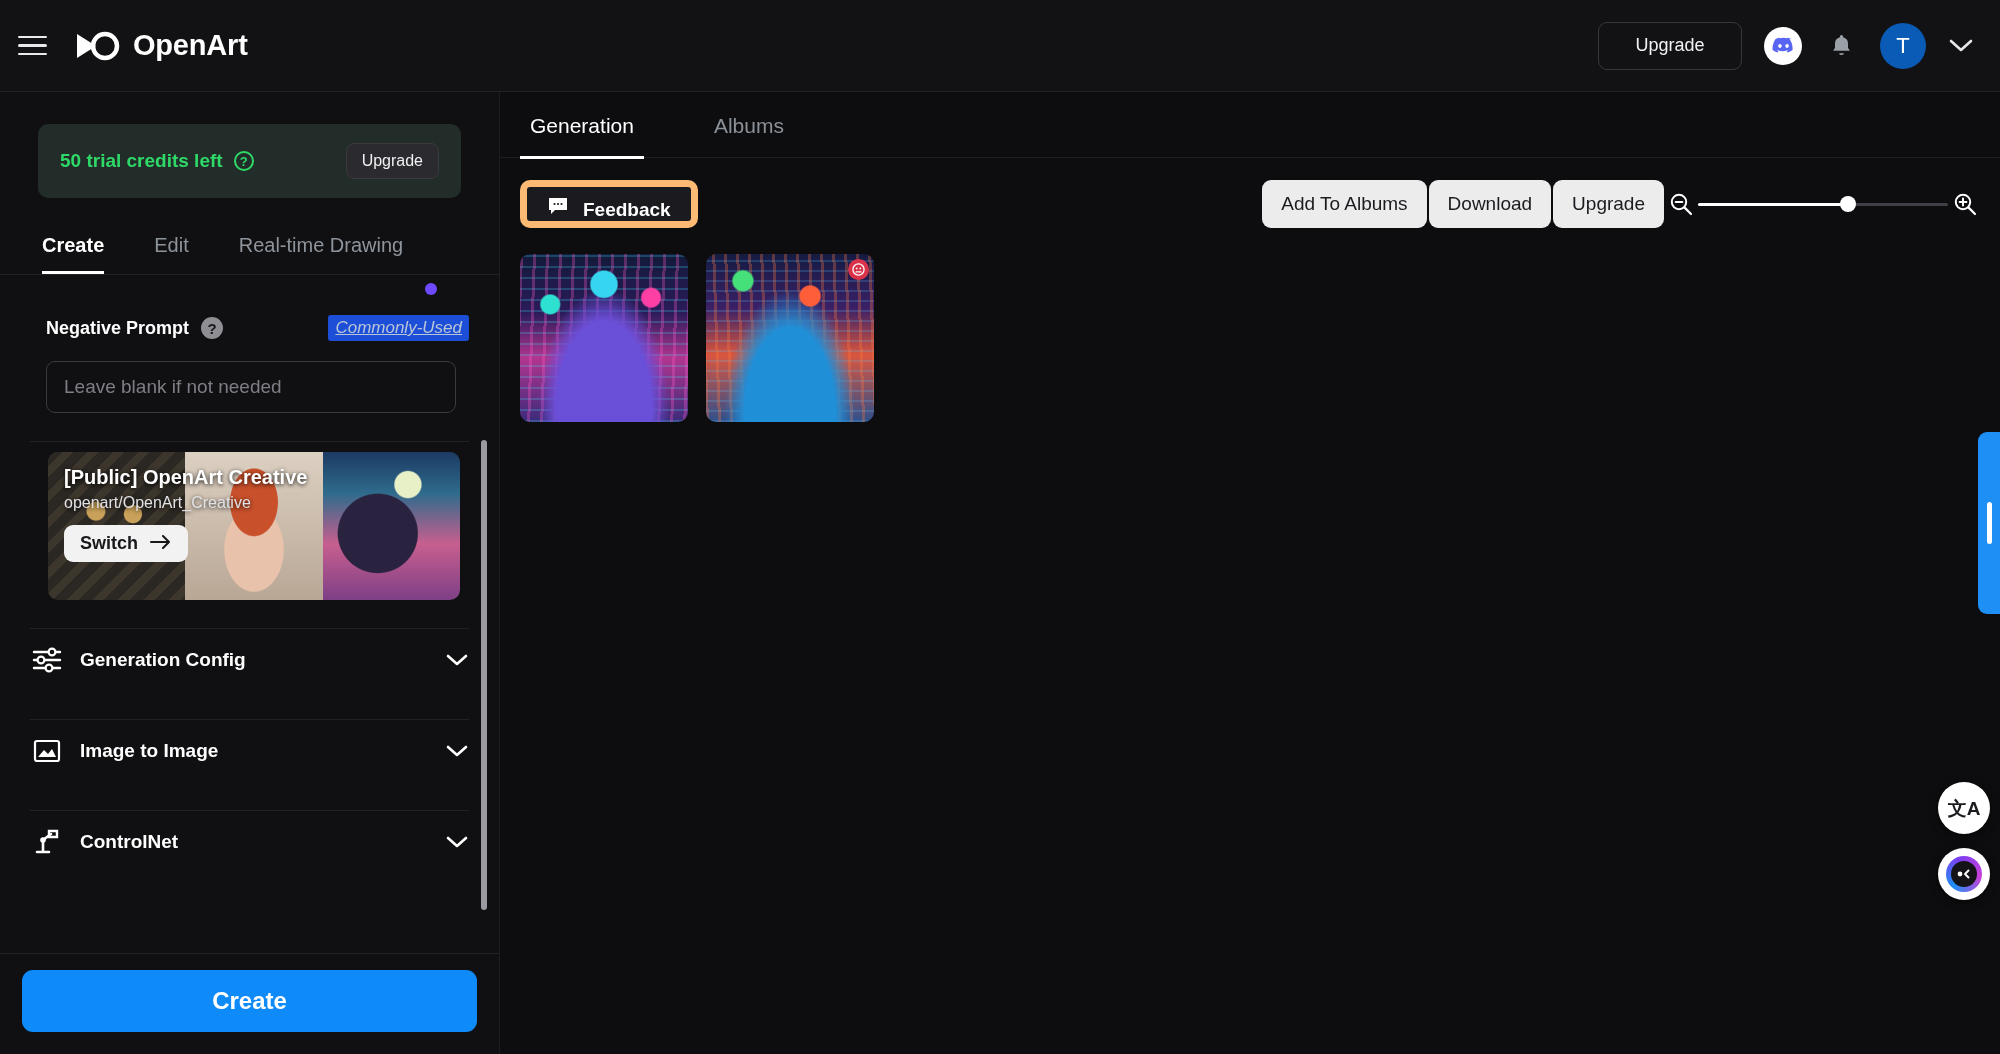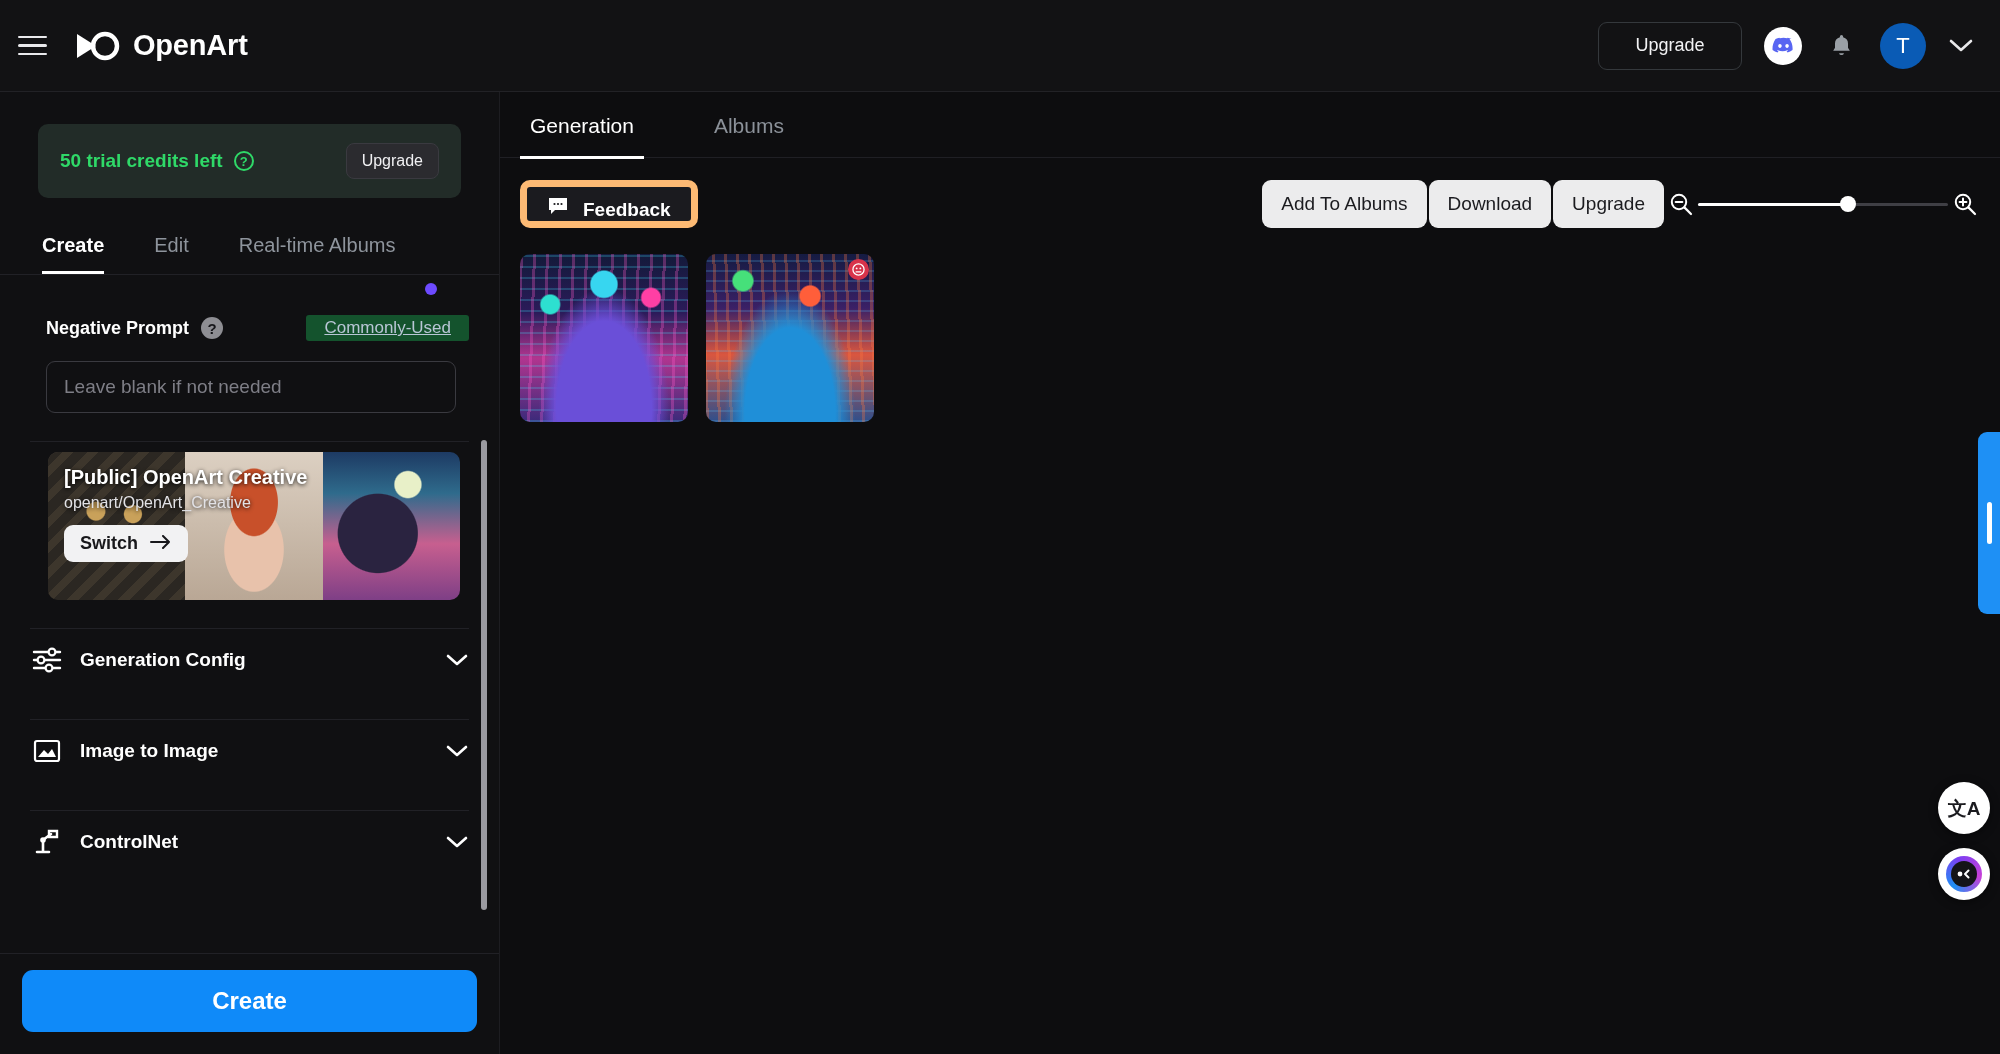--- a/index.html
+++ b/index.html
@@ -85,22 +85,22 @@
   }
 
   .np-head { display: flex; align-items: center; margin: 40px 30px 0 46px; }
   .np-label { font-size: 18px; font-weight: 700; color: #ffffff; }
   .help-gray {
     width: 22px; height: 22px; border-radius: 50%; background: #8e8e93; color: #16161a;
     font-size: 15px; font-weight: 700; display: flex; align-items: center; justify-content: center;
     margin-left: 12px; cursor: pointer;
   }
   .commonly {
-    margin-left: auto; background: #14532d; color: #b9c6d6; font-size: 17px;
-    text-decoration: underline; padding: 3px 18px; border-radius: 3px; cursor: pointer;
+    margin-left: auto; background: #1d4ed8; color: #b9c6d6; font-size: 17px;
+    text-decoration: underline; padding: 3px 7px; border-radius: 3px; cursor: pointer; font-style: italic;
   }
   .np-input {
     margin: 20px 30px 0 46px; height: 52px; border: 1px solid #3a3a40; border-radius: 9px;
     background: transparent; color: #ffffff; font-size: 19px; font-family: inherit;
     padding: 0 17px; width: 410px;
   }
   .np-input::placeholder { color: #7e7e86; }
 
   .section-divider { height: 1px; background: #212126; margin: 28px 30px 0 30px; }
 
@@ -233,21 +233,21 @@
 
     <div class="credits-card">
       <span class="credits-text">50 trial credits left</span>
       <span class="help-circle">?</span>
       <button class="credits-upgrade">Upgrade</button>
     </div>
 
     <div class="tabs-row">
       <div class="tab active">Create</div>
       <div class="tab">Edit</div>
-      <div class="tab">Real-time Albums</div>
+      <div class="tab">Real-time Drawing</div>
     </div>
     <div class="tabs-underline"></div>
 
     <div class="panel-scroll">
       <div class="purple-dot"></div>
       <div class="sb-track"></div>
 
       <div class="np-head">
         <span class="np-label">Negative Prompt</span>
         <span class="help-gray">?</span>

